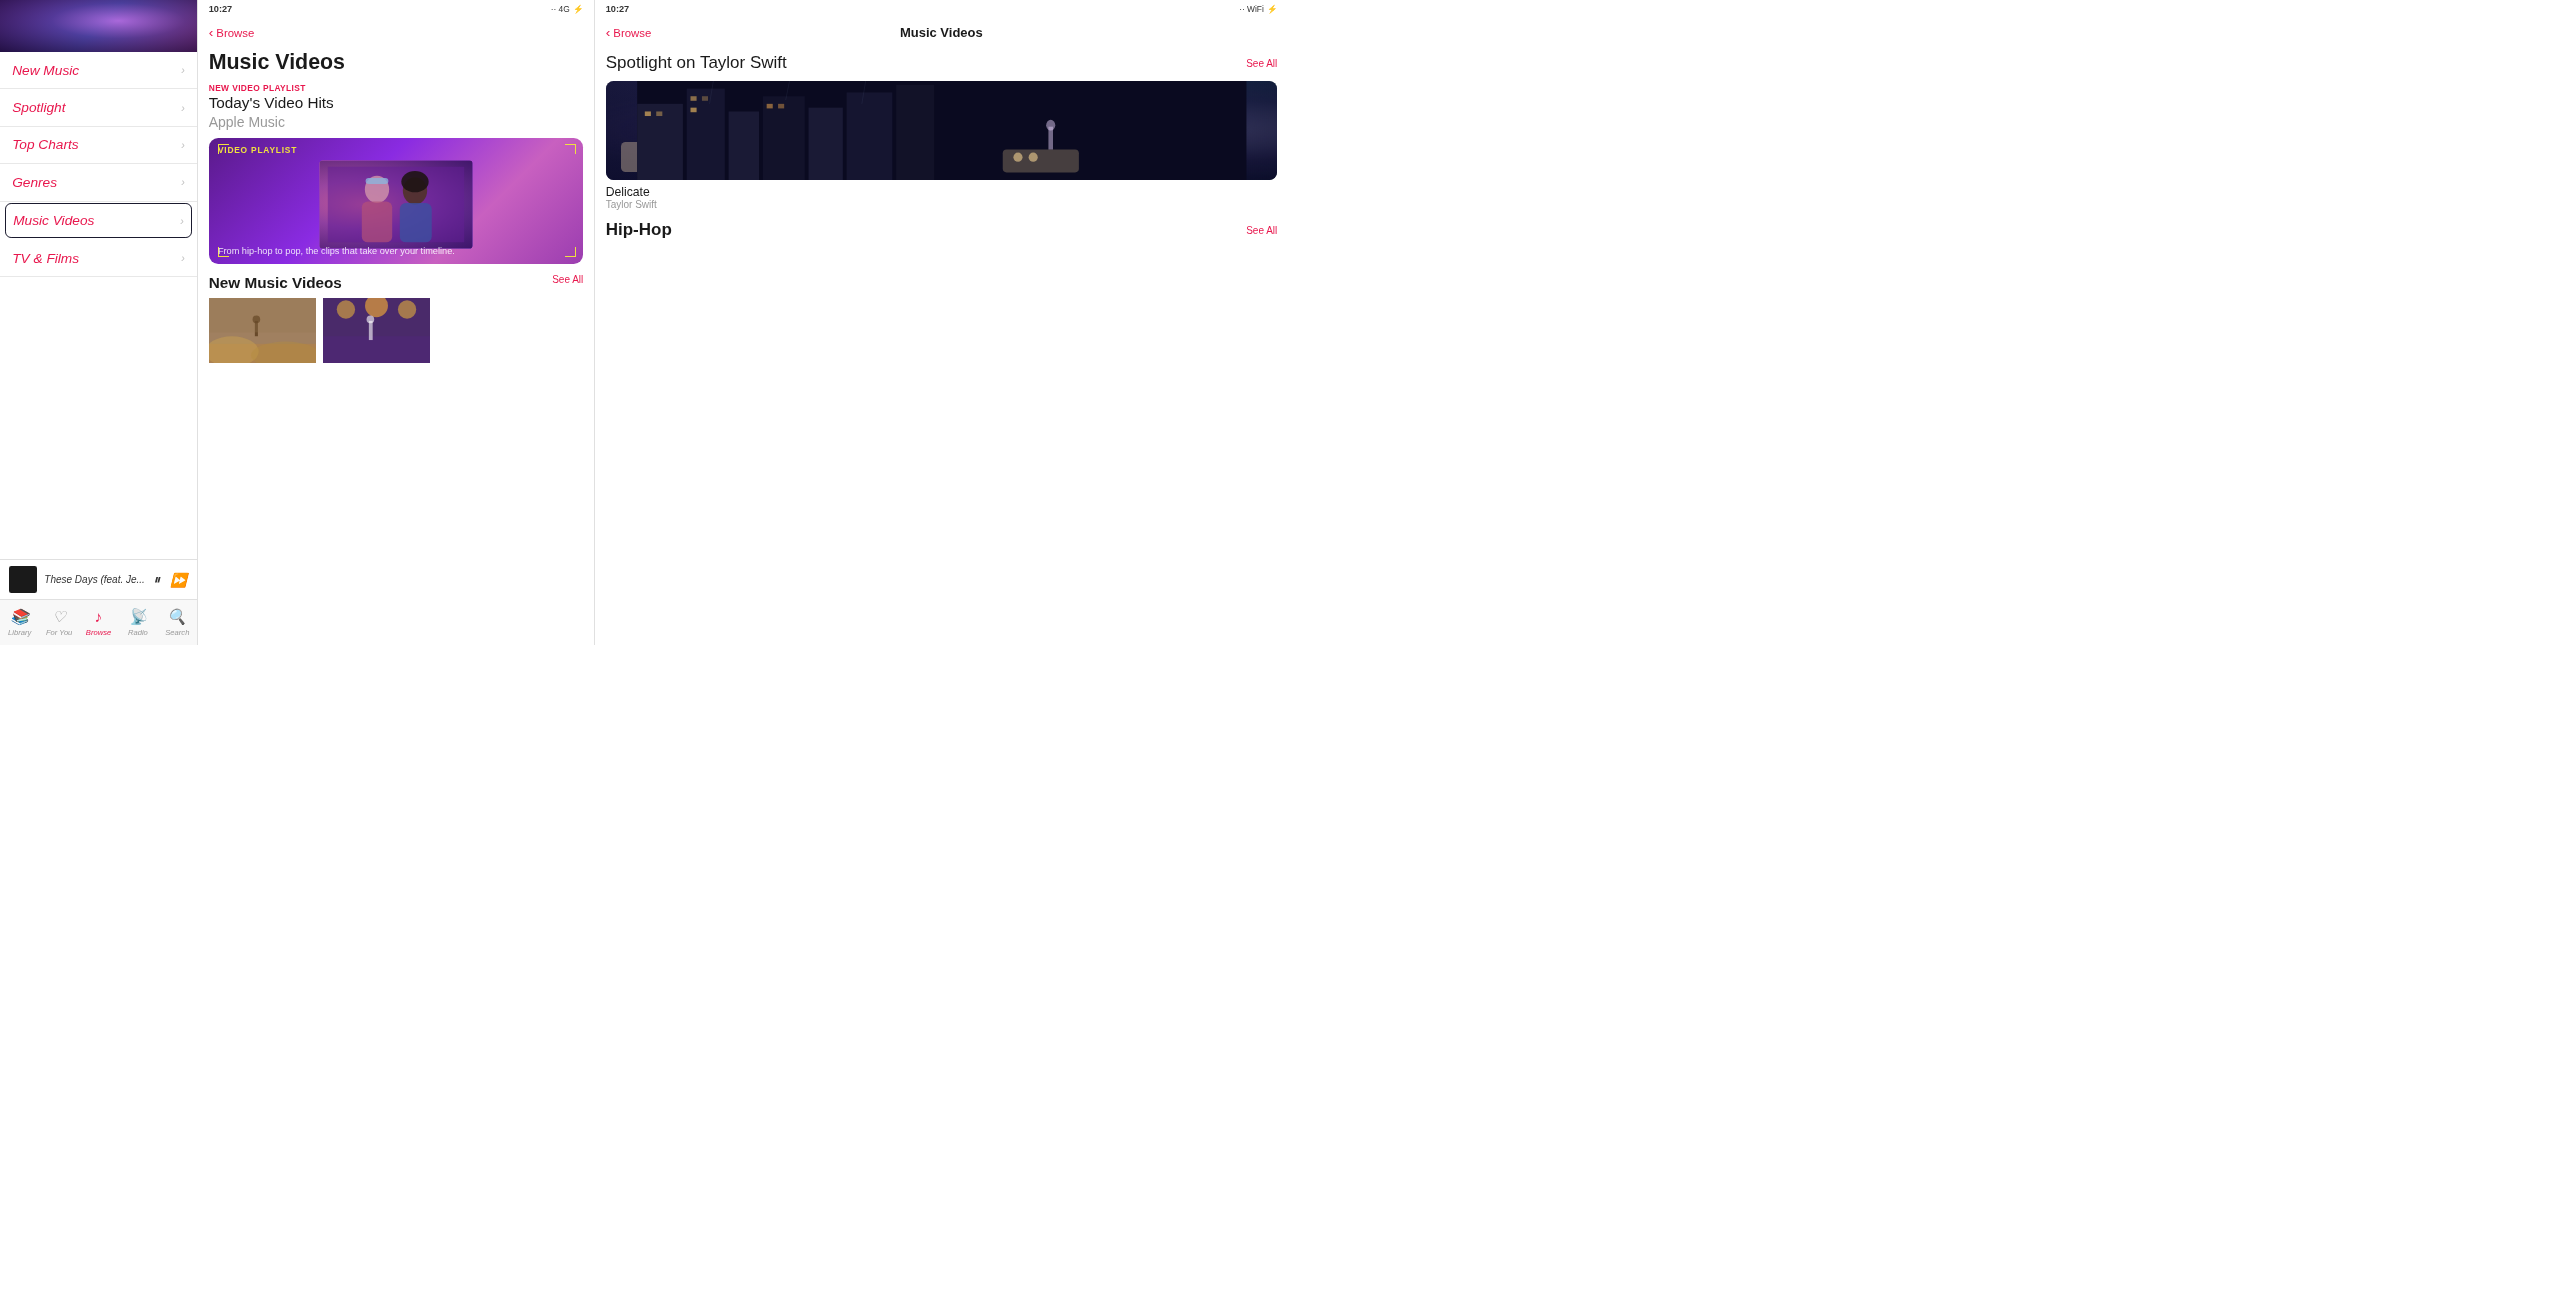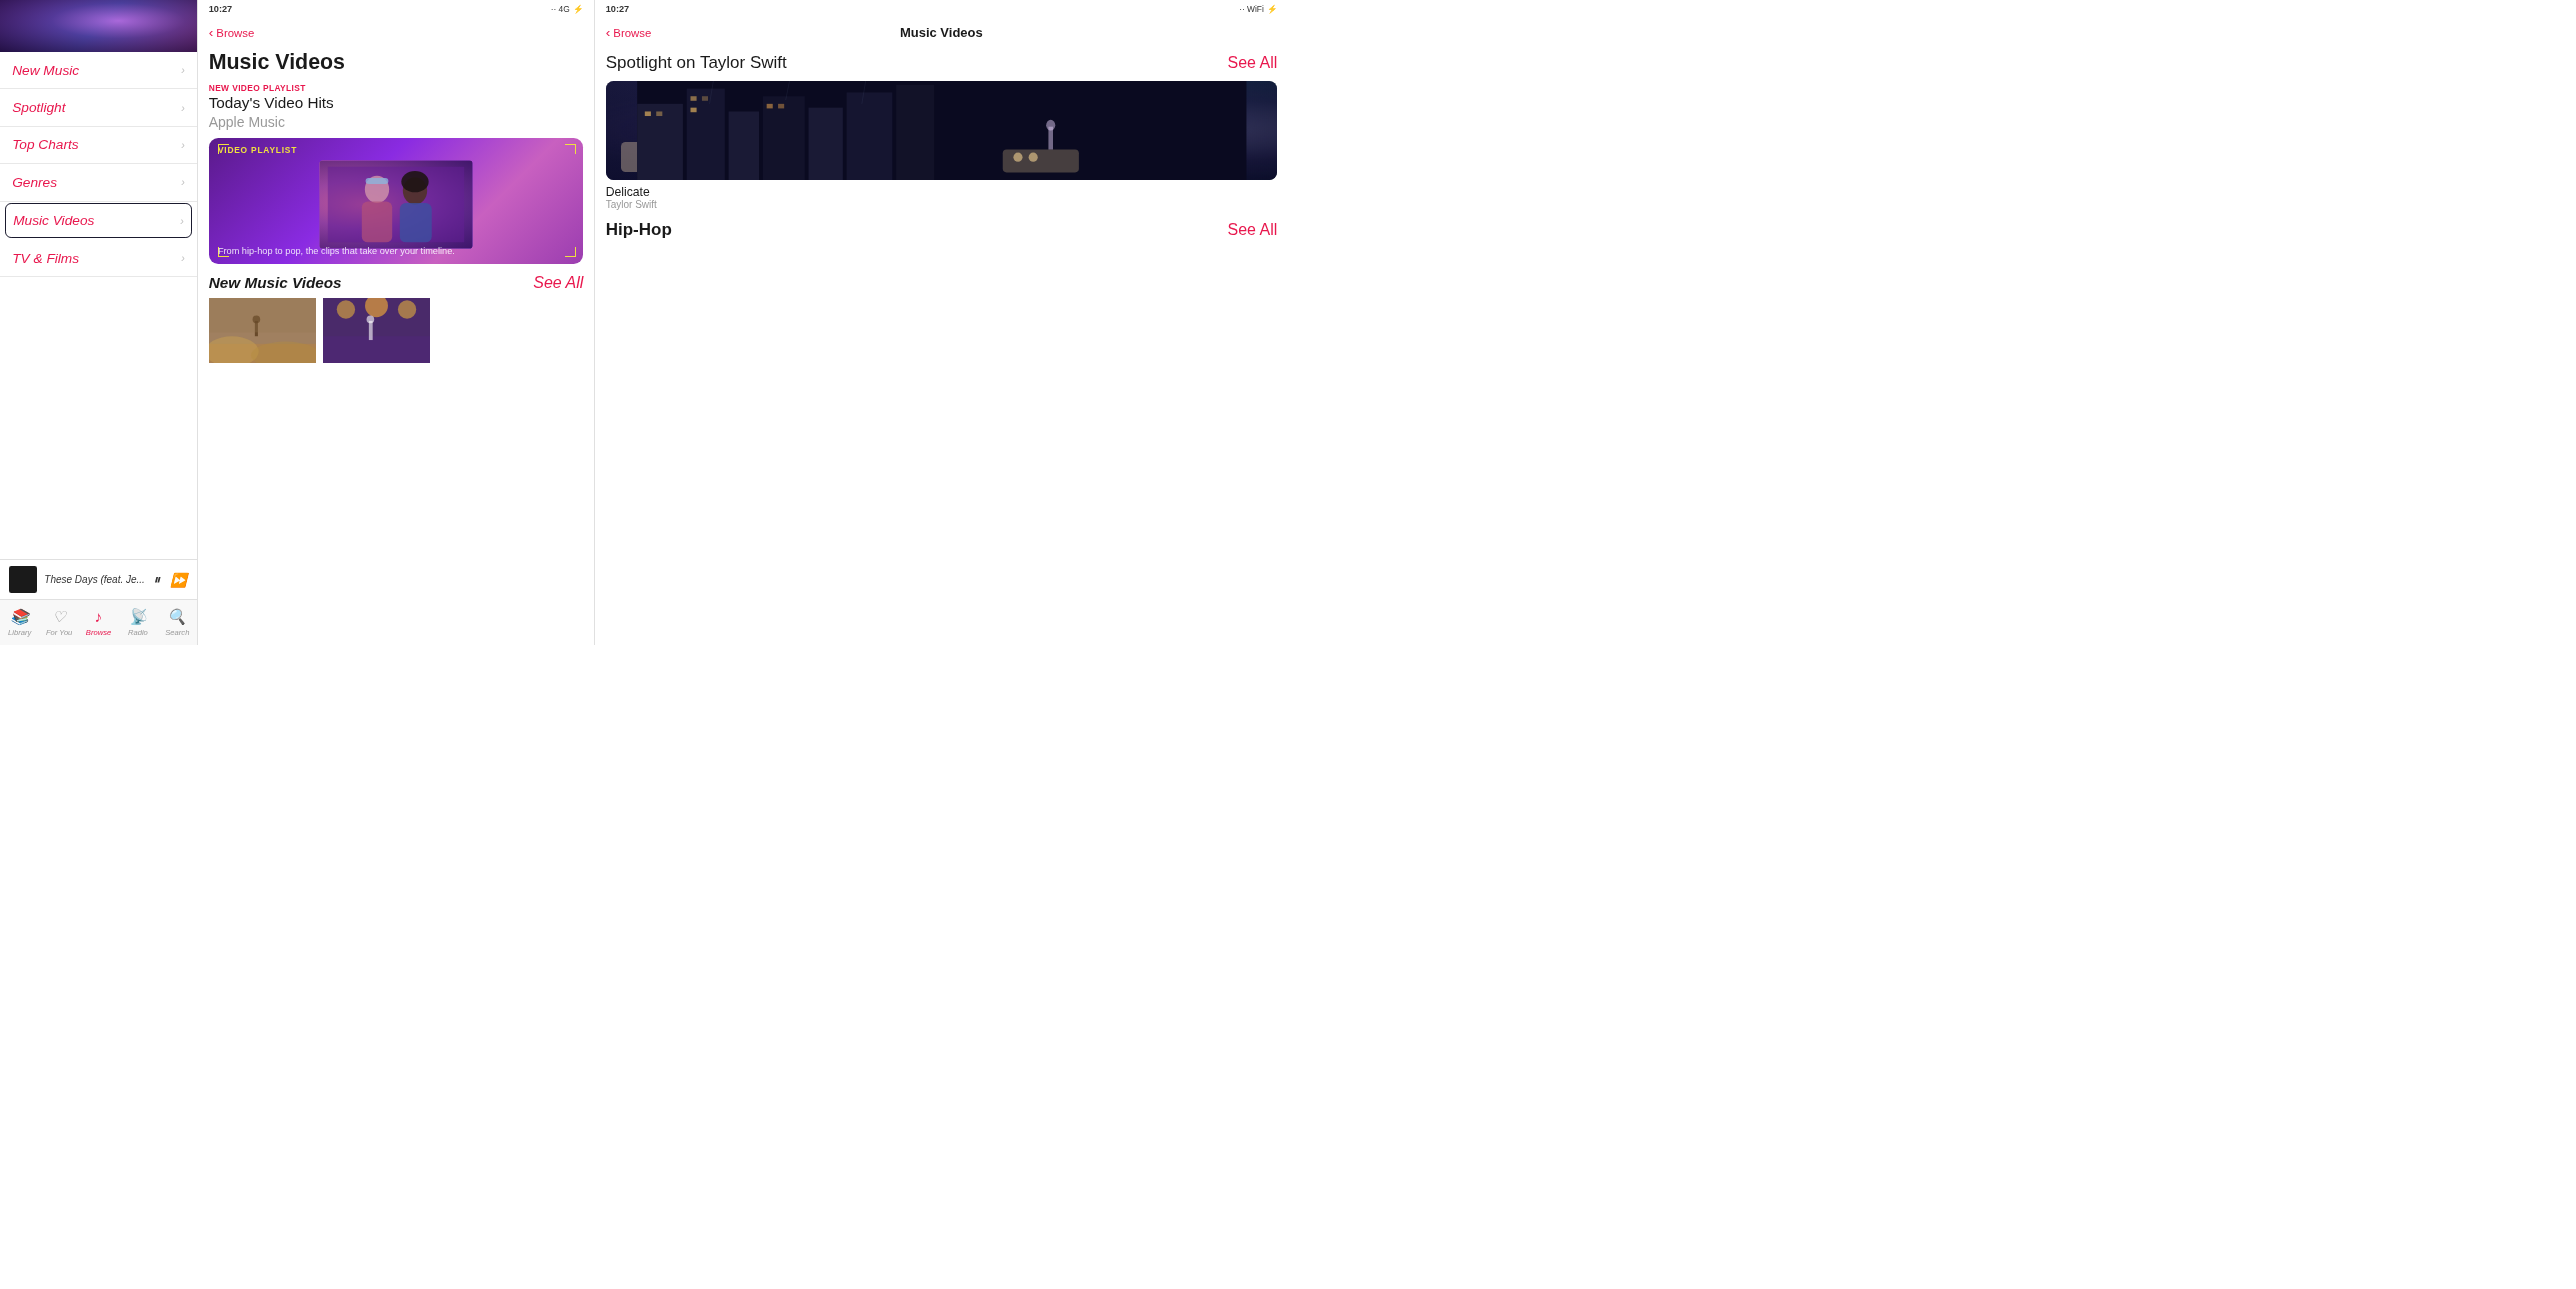--- a/index.html
+++ b/index.html
@@ -297,32 +297,31 @@
     .video-card-desc {
       position: absolute;
       bottom: 7.6px;
       left: 9.2px;
       right: 9.2px;
       font-size: 9.2px;
       color: rgba(255,255,255,0.85);
     }
     .section-header {
       display: flex;
-      align-items: center;
+      align-items: flex-start;
       justify-content: space-between;
       margin: 10.7px 0 6.1px;
-      font-style: italic;
     }
     .section-title {
       font-size: 15.3px;
       font-weight: 700;
       color: #1a1a1a;
     }
     .see-all-btn {
-      font-size: 16px;
+      font-size: 10px;
       color: #e8174d;
       cursor: pointer;
     }
     .music-video-thumbs {
       display: flex;
       gap: 7.6px;
     }
     .mv-thumb {
       width: 107px;
       height: 65px;

